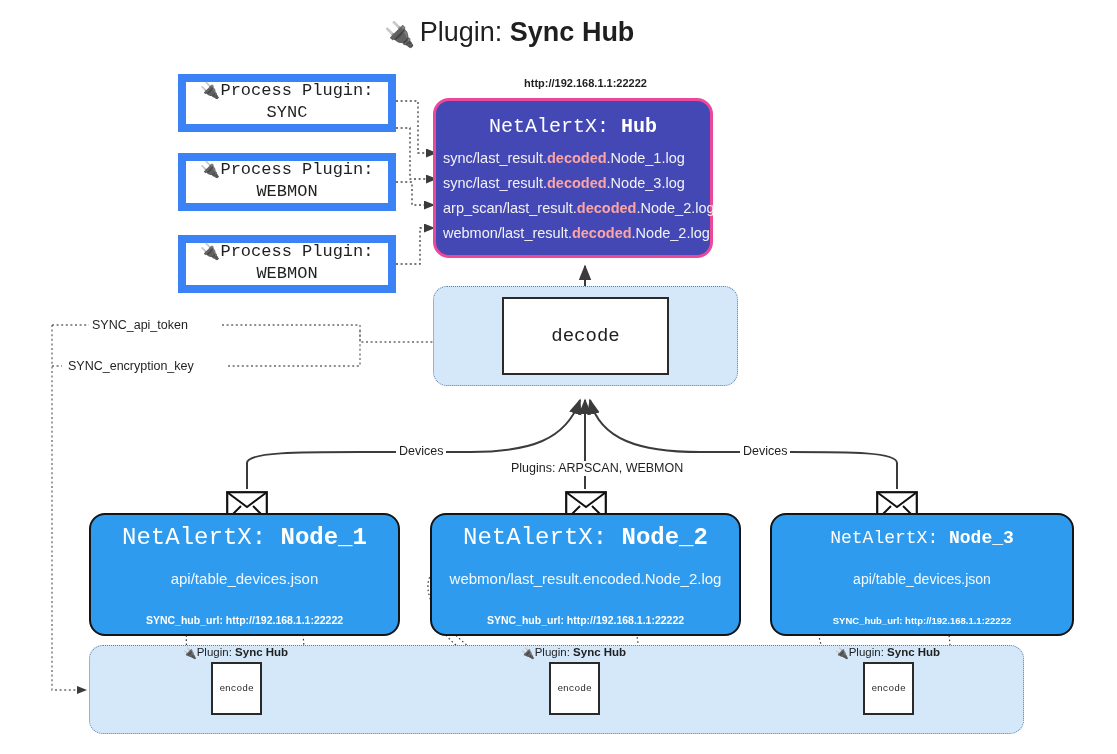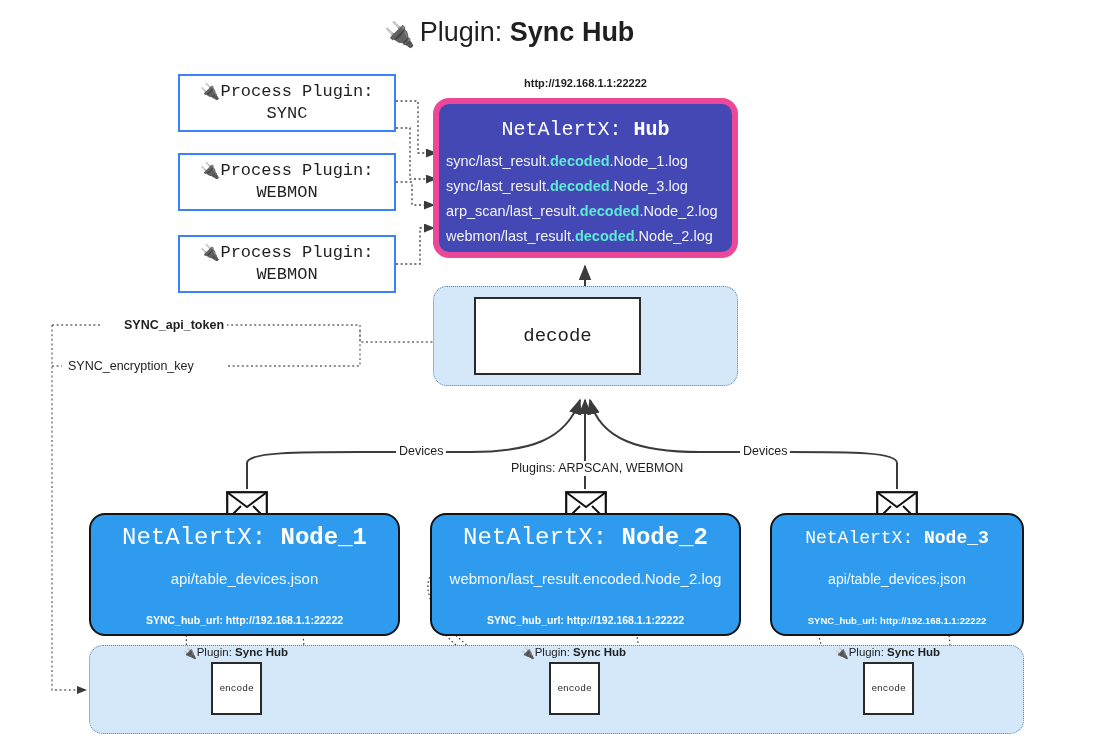--- a/index.html
+++ b/index.html
@@ -16,69 +16,69 @@
     position:absolute;left:0;top:17px;width:1019px;text-align:center;
     font-size:27px;line-height:30px;white-space:nowrap;
   }
   .title .plug{font-size:25px;vertical-align:-2px;margin-right:4px;}
   .title .lbl{font-weight:400;}
   .title .val{font-weight:700;}
 
   
   .proc{
     position:absolute;width:218px;height:58px;
-    background:#ffffff;border:2px solid #3b82f6;
+    background:#ffffff;border:8px solid #3b82f6;
     box-sizing:border-box;
     font-family:"Liberation Mono","DejaVu Sans Mono",monospace;
     font-size:17px;line-height:22px;
-    display:flex;flex-direction:column;align-items:center;justify-content:center;
+    display:flex;flex-direction:column;align-items:center;justify-content:flex-end;
     text-align:center;
   }
   .proc .l1{white-space:nowrap;}
   .proc .l1 .plug{font-family:"DejaVu Sans",sans-serif;font-size:16px;vertical-align:-1px;}
   .proc .l2{white-space:nowrap;}
 
   
   .hub{
-    position:absolute;left:433px;top:98px;width:305px;height:160px;
-    background:#4348b5;border:6px solid #ec4899;border-radius:16px;
+    position:absolute;left:433px;top:98px;width:280px;height:160px;
+    background:#4348b5;border:3px solid #ec4899;border-radius:16px;
     box-sizing:border-box;color:#ffffff;
   }
   .hub .hubtitle{
     text-align:center;margin-top:14px;
     font-family:"Liberation Mono","DejaVu Sans Mono",monospace;
     font-size:20px;line-height:24px;white-space:nowrap;
   }
   .hub .hubtitle b{font-weight:700;}
   .hub .loglist{margin-top:7px;}
   .hub .logline{
     font-size:14.5px;line-height:25px;white-space:nowrap;
     padding-left:7px;color:#f2f2f4;
   }
-  .hub .logline b{font-weight:700;color:#5eead4;}
+  .hub .logline b{font-weight:700;color:#fca5a5;}
   .huburl{
     position:absolute;left:433px;top:76px;width:305px;text-align:center;
     font-size:11px;line-height:14px;color:#1f1f1f;white-space:nowrap;font-weight:600;
   }
 
   
   .lightbox{
     position:absolute;background:#d4e8fa;
     border:1.6px dotted #5b7fa6;border-radius:14px;box-sizing:border-box;
   }
   #decode-region{left:433px;top:286px;width:305px;height:100px;}
   #encode-region{left:89px;top:645px;width:935px;height:89px;}
 
   
   .wbox{
     position:absolute;background:#ffffff;border:2px solid #2a2a2a;
     box-sizing:border-box;display:flex;align-items:center;justify-content:center;
     font-family:"Liberation Mono","DejaVu Sans Mono",monospace;
   }
-  #decode-box{left:474px;top:297px;width:167px;height:78px;font-size:19px;}
+  #decode-box{left:502px;top:297px;width:167px;height:78px;font-size:19px;}
   .encode-box{width:51px;height:53px;top:662px;font-size:9.5px;}
   #encode-box-1{left:211px;}
   #encode-box-2{left:549px;}
   #encode-box-3{left:863px;}
 
   .encode-label{
     position:absolute;top:645px;font-size:11.5px;line-height:14px;white-space:nowrap;
     color:#1f1f1f;
   }
   .encode-label .plug{font-size:11px;vertical-align:-1px;}
@@ -88,21 +88,21 @@
   #encode-label-3{left:835px;}
 
   
   .node{
     position:absolute;top:513px;height:123px;
     background:#2e9bee;border:2.5px solid #141414;border-radius:16px;
     box-sizing:border-box;color:#ffffff;overflow:hidden;
   }
   #node-1{left:89px;width:311px;}
   #node-2{left:430px;width:311px;}
-  #node-3{left:770px;width:254px;}
+  #node-3{left:770px;width:304px;}
   .node .ntitle{
     text-align:center;margin-top:11px;
     font-family:"Liberation Mono","DejaVu Sans Mono",monospace;
     font-size:24px;line-height:24px;white-space:nowrap;
   }
   #node-3 .ntitle{font-size:18px;}
   .node .ntitle b{font-weight:700;}
   .node .nlines{margin-top:16px;text-align:center;}
   .node .nline{font-size:15px;line-height:26px;white-space:nowrap;color:#f4f9ff;}
   #node-3 .nline{font-size:14px;}
@@ -119,21 +119,21 @@
   #envelope-3{left:876px;top:491px;}
 
   
   .edgelabel{
     position:absolute;font-size:12.5px;line-height:15px;white-space:nowrap;
     color:#1f1f1f;background:#ffffff;padding:0 3px;
   }
   #label-devices-left{left:396px;top:444px;}
   #label-devices-right{left:740px;top:444px;}
   #label-plugins-center{left:508px;top:461px;}
-  #label-api-token{left:121px;top:318px;font-weight:bold;}
+  #label-api-token{left:89px;top:318px;}
   #label-encryption-key{left:65px;top:359px;}
 </style>
 </head>
 <body>
 
 <div id="stage">
 
   <svg id="wires" viewBox="0 0 1117 754">
     <defs>
       <marker id="ah" markerWidth="9" markerHeight="9" refX="7.2" refY="3.2" orient="auto">

